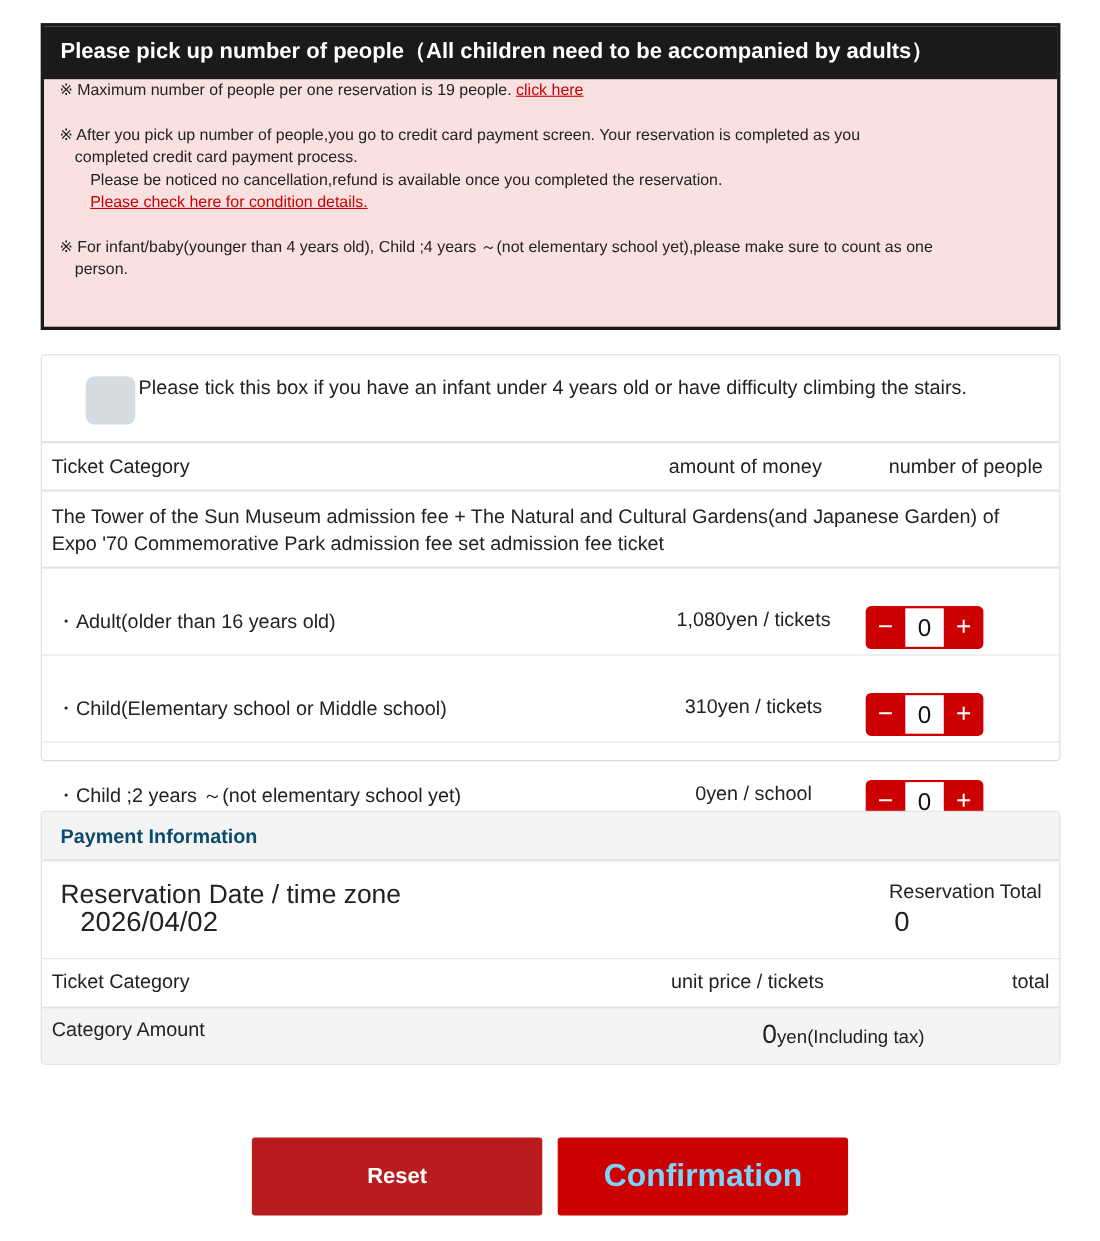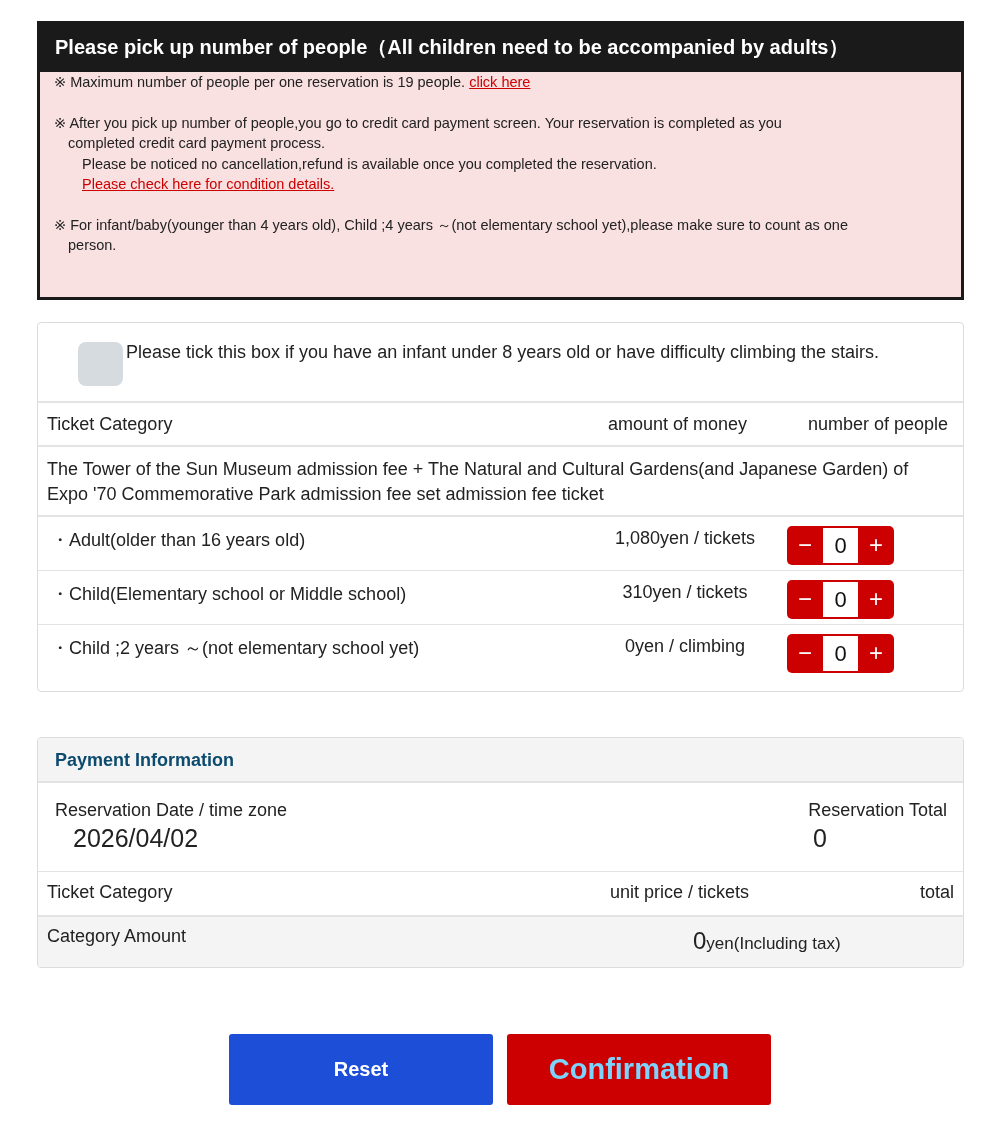--- a/index.html
+++ b/index.html
@@ -20,47 +20,47 @@
   
   .card { position: absolute; left: 37px; top: 322px; width: 927px; height: 370px; border: 1px solid #dcdcdc; border-radius: 4px; background: #fff; }
   .tick-row { height: 80px; border-bottom: 2px solid #e3e3e3; position: relative; }
   .checkbox { position: absolute; left: 40px; top: 19px; width: 45px; height: 44px; background: #d5dbde; border-radius: 8px; cursor: pointer; }
   .tick-label { position: absolute; left: 88px; top: 18px; width: 800px; font-size: 18px; line-height: 22px; color: #222; }
   .hdr-row { height: 44px; border-bottom: 2px solid #e3e3e3; position: relative; font-size: 18px; }
   .hdr-row .c1 { position: absolute; left: 9px; top: 11px; }
   .hdr-row .c2 { position: absolute; left: 570px; top: 11px; }
   .hdr-row .c3 { position: absolute; right: 15px; top: 11px; }
   .set-row { height: 70px; border-bottom: 2px solid #e3e3e3; padding: 10px 9px 0 9px; font-size: 18px; line-height: 25px; }
-  .item-row { height: 54px; border-bottom: 1px solid #e3e3e3; position: relative; font-size: 18px; }
+  .item-row { height: 54px; border-bottom: 1px solid #e3e3e3; position: relative; font-size: 18px; margin-top: 25px; }
   .item-row.last { border-bottom: none; }
   .item-row .name { position: absolute; left: 13px; top: 11px; }
   .item-row .price { position: absolute; left: 540px; width: 214px; top: 11px; text-align: center; }
   .stepper { position: absolute; left: 749px; top: 9px; width: 107px; height: 39px; background: #cc0000; border-radius: 5px; display: flex; }
   .stepper .btn { width: 36px; height: 39px; color: #fff; font-size: 24px; line-height: 38px; text-align: center; cursor: pointer; }
   .stepper .val { width: 35px; height: 35px; margin-top: 2px; background: #fff; color: #111; font-size: 22px; line-height: 36px; text-align: center; }
 
   
   .pay { position: absolute; left: 37px; top: 737px; width: 927px; height: 231px; border: 1px solid #dcdcdc; border-radius: 4px; background: #fff; overflow: hidden; }
   .pay-head { height: 45px; background: #f4f4f4; border-bottom: 2px solid #e3e3e3; font-size: 18px; font-weight: bold; padding: 12px 0 0 17px; color: #0c4a6e; }
   .pay-date { height: 89px; border-bottom: 1px solid #e3e3e3; position: relative; }
-  .pay-date .lbl { position: absolute; left: 17px; top: 17px; font-size: 18px; }
+  .pay-date .lbl { position: absolute; left: 17px; top: 17px; font-size: 24px; }
   .pay-date .dval { position: absolute; left: 35px; top: 41px; font-size: 25px; }
   .pay-date .tlbl { position: absolute; right: 16px; top: 17px; font-size: 18px; }
   .pay-date .tval { position: absolute; left: 775px; top: 41px; font-size: 25px; }
   .pay-cols { height: 45px; border-bottom: 2px solid #e3e3e3; position: relative; font-size: 18px; }
   .pay-cols .c1 { position: absolute; left: 9px; top: 10px; }
   .pay-cols .c2 { position: absolute; left: 572px; top: 10px; }
   .pay-cols .c3 { position: absolute; right: 9px; top: 10px; }
   .pay-amount { height: 52px; background: #f4f4f4; position: relative; }
   .pay-amount .lbl { position: absolute; left: 9px; top: 9px; font-size: 18px; }
   .pay-amount .amt { position: absolute; left: 655px; top: 10px; font-size: 24px; }
   .pay-amount .unit { font-size: 17px; }
 
   
-  .btn-reset { position: absolute; left: 229px; top: 1034px; width: 264px; height: 71px; background: #1d4ed8; border-radius: 3px; color: #fff; font-weight: bold; font-size: 20px; line-height: 71px; text-align: center; cursor: pointer; border: none; font-family: "Liberation Sans", sans-serif; }
+  .btn-reset { position: absolute; left: 229px; top: 1034px; width: 264px; height: 71px; background: #b91c1c; border-radius: 3px; color: #fff; font-weight: bold; font-size: 20px; line-height: 71px; text-align: center; cursor: pointer; border: none; font-family: "Liberation Sans", sans-serif; }
   .btn-confirm { position: absolute; left: 507px; top: 1034px; width: 264px; height: 71px; background: #cc0000; border-radius: 3px; color: #7dd3fc; font-weight: bold; font-size: 29px; line-height: 71px; cursor: pointer; border: none; font-family: "Liberation Sans", sans-serif; }
 </style>
 </head>
 <body>
 
 <div class="notice">
   <div class="notice-head">Please pick up number of people（All children need to be accompanied by adults）</div>
   <div class="notice-body">
     <div class="para">
       <span>※</span><span> Maximum number of people per one reservation is 19 people. </span><a class="red-link">click here</a>
@@ -74,21 +74,21 @@
     <div class="para last">
       <span class="line"><span>※</span><span> For infant/baby(younger than 4 years old), Child ;4 years ～(not elementary school yet),please make sure to count as one</span></span>
       <span class="line hang">person.</span>
     </div>
   </div>
 </div>
 
 <div class="card">
   <div class="tick-row">
     <div class="checkbox"></div>
-    <div class="tick-label">Please tick this box if you have an infant under 8 years old or have difficulty climbing the stairs.</div>
+    <div class="tick-label">Please tick this box if you have an infant under 4 years old or have difficulty climbing the stairs.</div>
   </div>
   <div class="hdr-row">
     <span class="c1">Ticket Category</span>
     <span class="c2">amount of money</span>
     <span class="c3">number of people</span>
   </div>
   <div class="set-row">The Tower of the Sun Museum admission fee + The Natural and Cultural Gardens(and Japanese Garden) of Expo '70 Commemorative Park admission fee set admission fee ticket</div>
 
   <div class="item-row">
     <span class="name">・Adult(older than 16 years old)</span>
@@ -103,21 +103,21 @@
     <span class="name">・Child(Elementary school or Middle school)</span>
     <span class="price">310yen / tickets</span>
     <div class="stepper">
       <div class="btn">−</div>
       <div class="val">0</div>
       <div class="btn">+</div>
     </div>
   </div>
   <div class="item-row last">
     <span class="name">・Child ;2 years ～(not elementary school yet)</span>
-    <span class="price">0yen / climbing</span>
+    <span class="price">0yen / school</span>
     <div class="stepper">
       <div class="btn">−</div>
       <div class="val">0</div>
       <div class="btn">+</div>
     </div>
   </div>
 </div>
 
 <div class="pay">
   <div class="pay-head">Payment Information</div>

